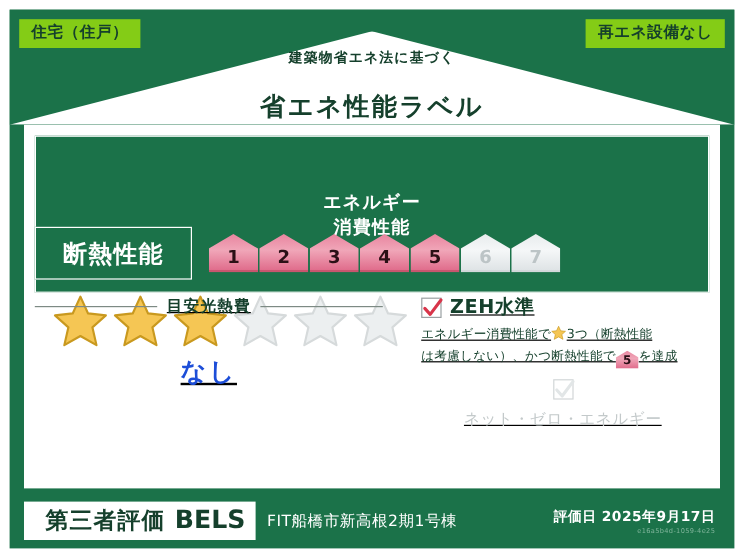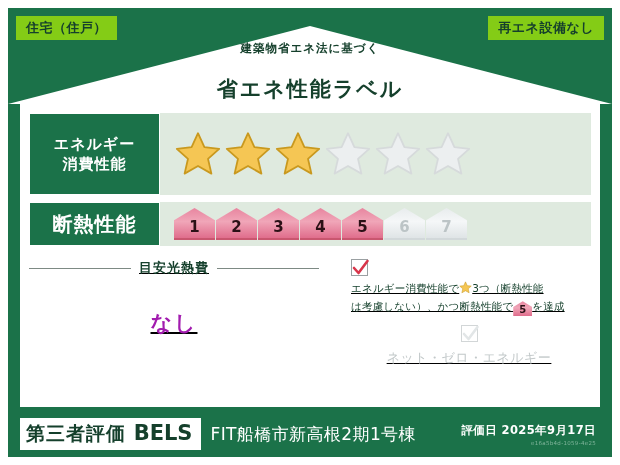--- a/index.html
+++ b/index.html
@@ -95,21 +95,21 @@
     height: 303px;
   }
 
   
   .rating-row {
     display: flex;
     align-items: stretch;
     background: #dfeadf;
     margin-bottom: 7px;
   }
-  .row-energy { height: 82px; }
+  .row-energy { height: 69px; flex-direction: column; }
   .row-insul  { height: 44px; }
 
   .row-label {
     background: #1b7249;
     color: #ffffff;
     font-weight: bold;
     display: flex;
     flex-direction: column;
     align-items: center;
     justify-content: center;
@@ -188,21 +188,21 @@
     flex: 1;
     height: 1px;
     background: #7d8a84;
   }
   .cost-heading span { padding: 0 8px; }
 
   .cost-value {
     margin-top: 32px;
     font-size: 21px;
     font-weight: bold;
-    color: #a21caf;
+    color: #1d4ed8;
     letter-spacing: 2px;
   }
 
   .zeh-col {
     flex: 1;
     padding: 6px 4px 0 16px;
   }
 
   .zeh-head {
     display: flex;
@@ -272,33 +272,33 @@
     display: flex;
     align-items: center;
   }
 
   .bels-box {
     background: #ffffff;
     color: #15402c;
     font-weight: bold;
     font-size: 19px;
     letter-spacing: 1px;
-    padding: 3px 9px 4px 6px;
+    padding: 3px 9px 4px 18px;
     line-height: 1.15;
     white-space: nowrap;
   }
   .bels-box .bels-word {
     font-family: "DejaVu Sans", "Liberation Sans", sans-serif;
     font-size: 21px;
     letter-spacing: 0px;
   }
 
   .building-name {
     color: #ffffff;
-    font-size: 17px;
+    font-size: 13px;
     margin-left: 9px;
     letter-spacing: 0.4px;
     white-space: nowrap;
   }
 
   .footer-right {
     margin-left: auto;
     text-align: right;
     padding-right: 4px;
   }
@@ -391,20 +391,21 @@
           <div class="cost-value">なし</div>
         </div>
 
         <div class="zeh-col">
           <div class="zeh-head">
             <span class="chk">
               <svg width="19" height="19" viewBox="0 0 19 19">
                 <path d="M3 10 L7.5 15 L16.5 3" stroke="#d8354a" stroke-width="2.6" fill="none" stroke-linecap="round" stroke-linejoin="round"></path>
               </svg>
             </span>
+            <span class="zeh-title">ZEH水準</span>
           </div>
 
           <div class="zeh-desc">
             <span>エネルギー消費性能で</span><span class="inline-star">
               <svg width="13" height="13" viewBox="0 0 24 24">
                 <path d="M12 1.6 L15.2 8.6 L22.6 9.4 L17 14.4 L18.7 21.8 L12 18 L5.3 21.8 L7 14.4 L1.4 9.4 L8.8 8.6 Z" fill="#f5c654" stroke="#c9991f" stroke-width="1"></path>
               </svg></span><span>3つ（断熱性能</span><br>
             <span>は考慮しない）、かつ断熱性能で</span><span class="inline-grade">5</span><span>を達成</span>
           </div>
 

